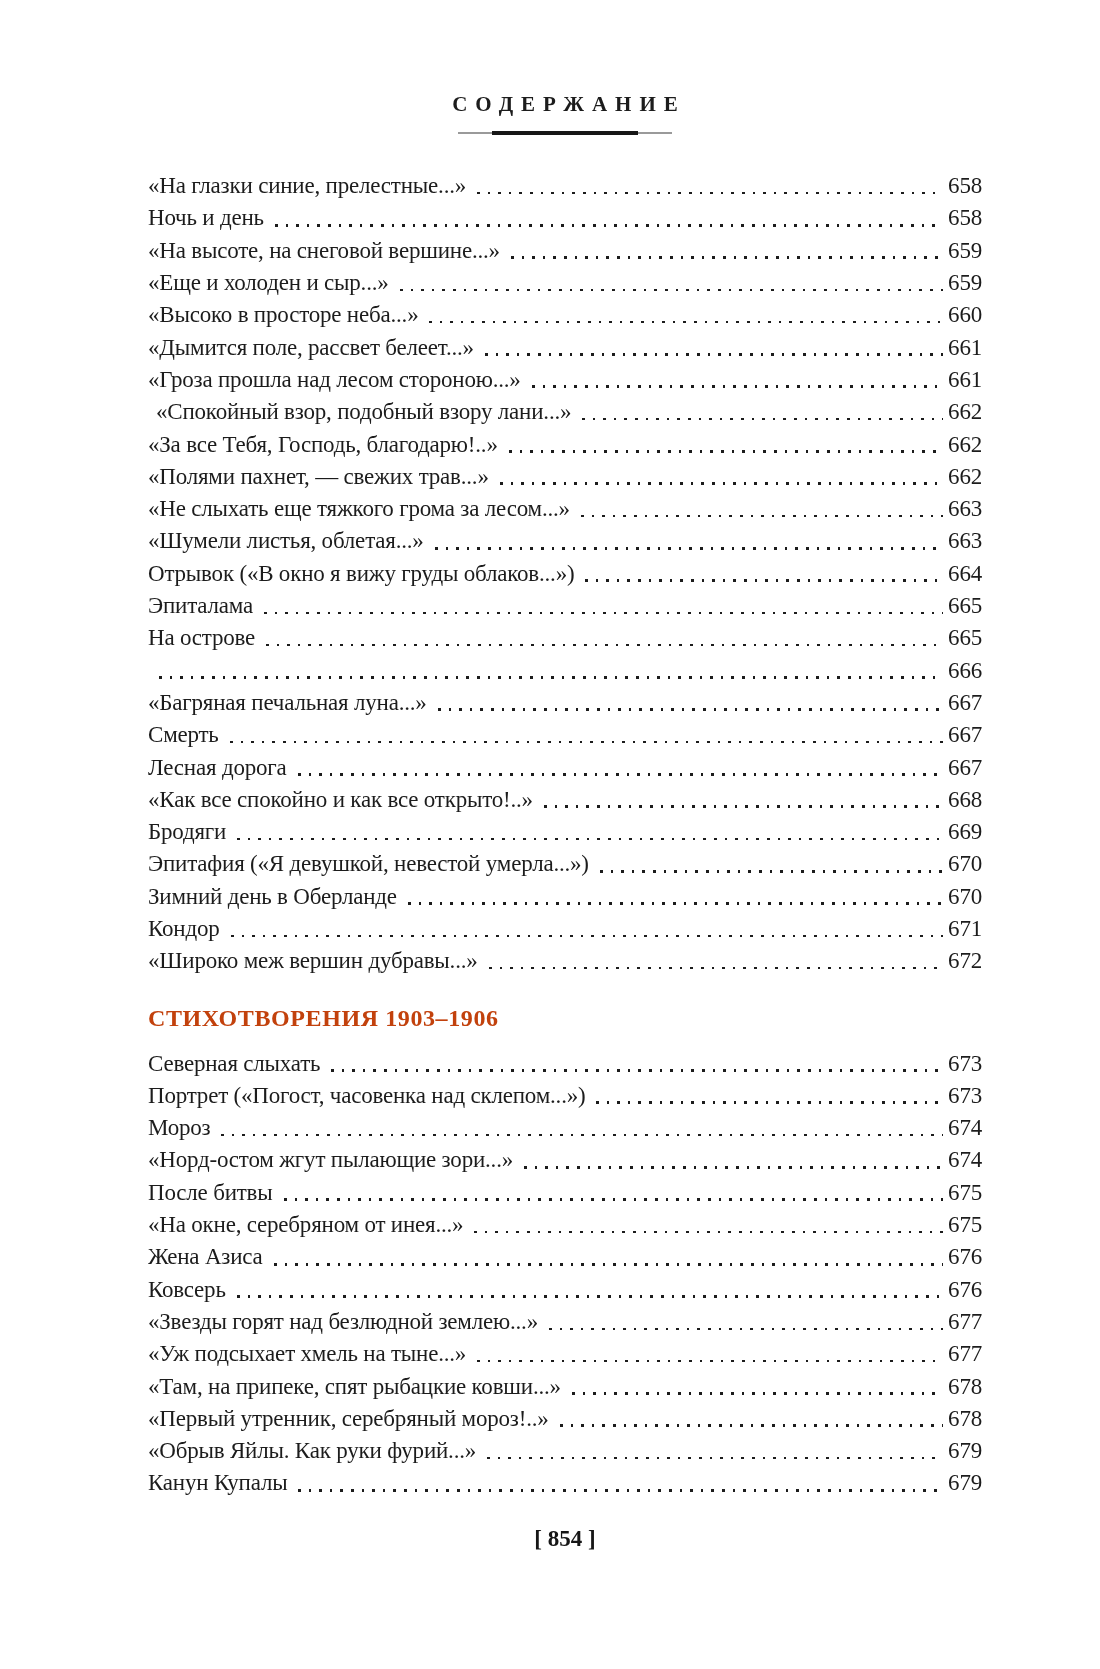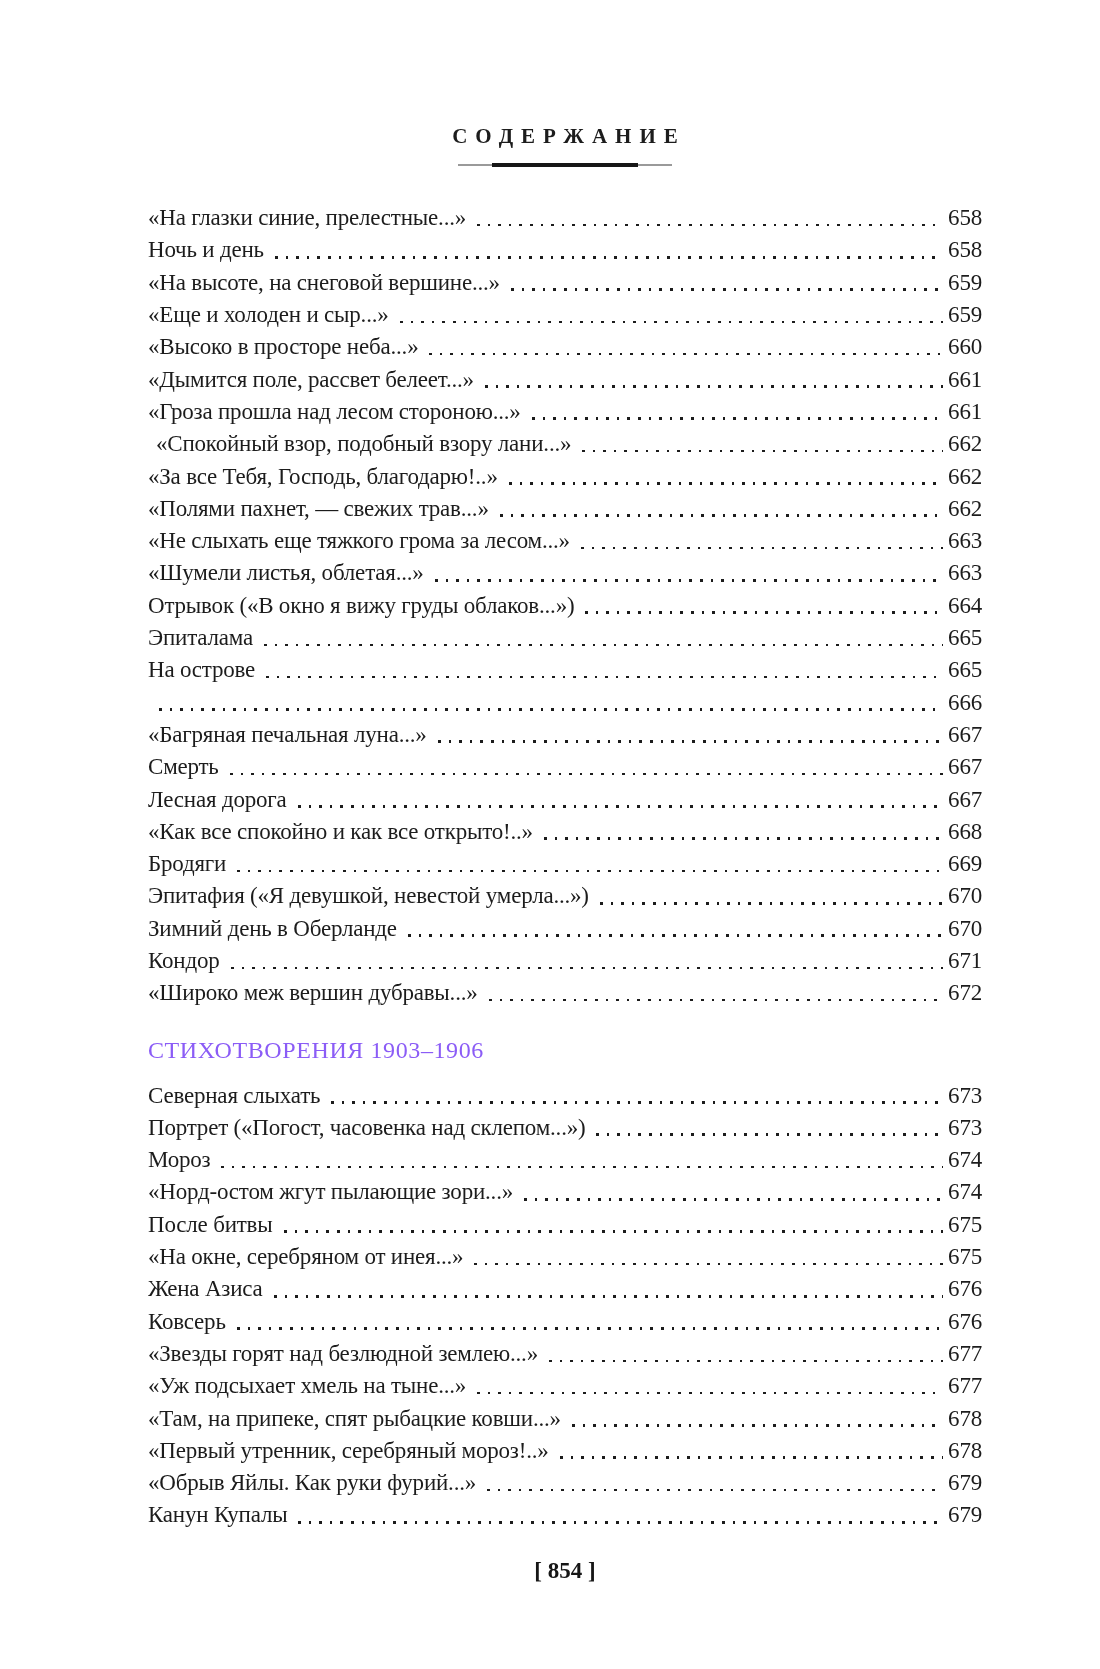--- a/index.html
+++ b/index.html
@@ -13,21 +13,20 @@
     position: relative;
     font-family: "Liberation Serif", "DejaVu Serif", serif;
     color: #1c1c1c;
     overflow: hidden;
   }
   .page {
     padding: 92px 118px 0 148px;
   }
   .doc-header {
     text-align: center;
-    margin-top: 32px;
   }
   .doc-title {
     display: inline-block;
     font-size: 21px;
     font-weight: bold;
     letter-spacing: 8px;
     padding-left: 8px; 
     color: #1c1c1c;
   }
   .header-rule {
@@ -72,24 +71,24 @@
     background: repeating-linear-gradient(to right, #1c1c1c 0 2.6px, transparent 2.6px 10.6px);
     min-width: 18px;
   }
   .entry .pg {
     white-space: nowrap;
     line-height: 1.18;
   }
   .section-title {
     margin: 28px 0 10px 0;
     font-size: 24px;
-    font-weight: normal;
+    font-weight: bold;
     letter-spacing: 0.6px;
     line-height: 32px;
-    color: #8b5cf6;
+    color: #c2410c;
   }
   .doc-footer {
     text-align: center;
     margin-top: 26px;
     font-size: 23px;
     font-weight: bold;
     line-height: 32px;
     color: #161616;
   }
 </style>

